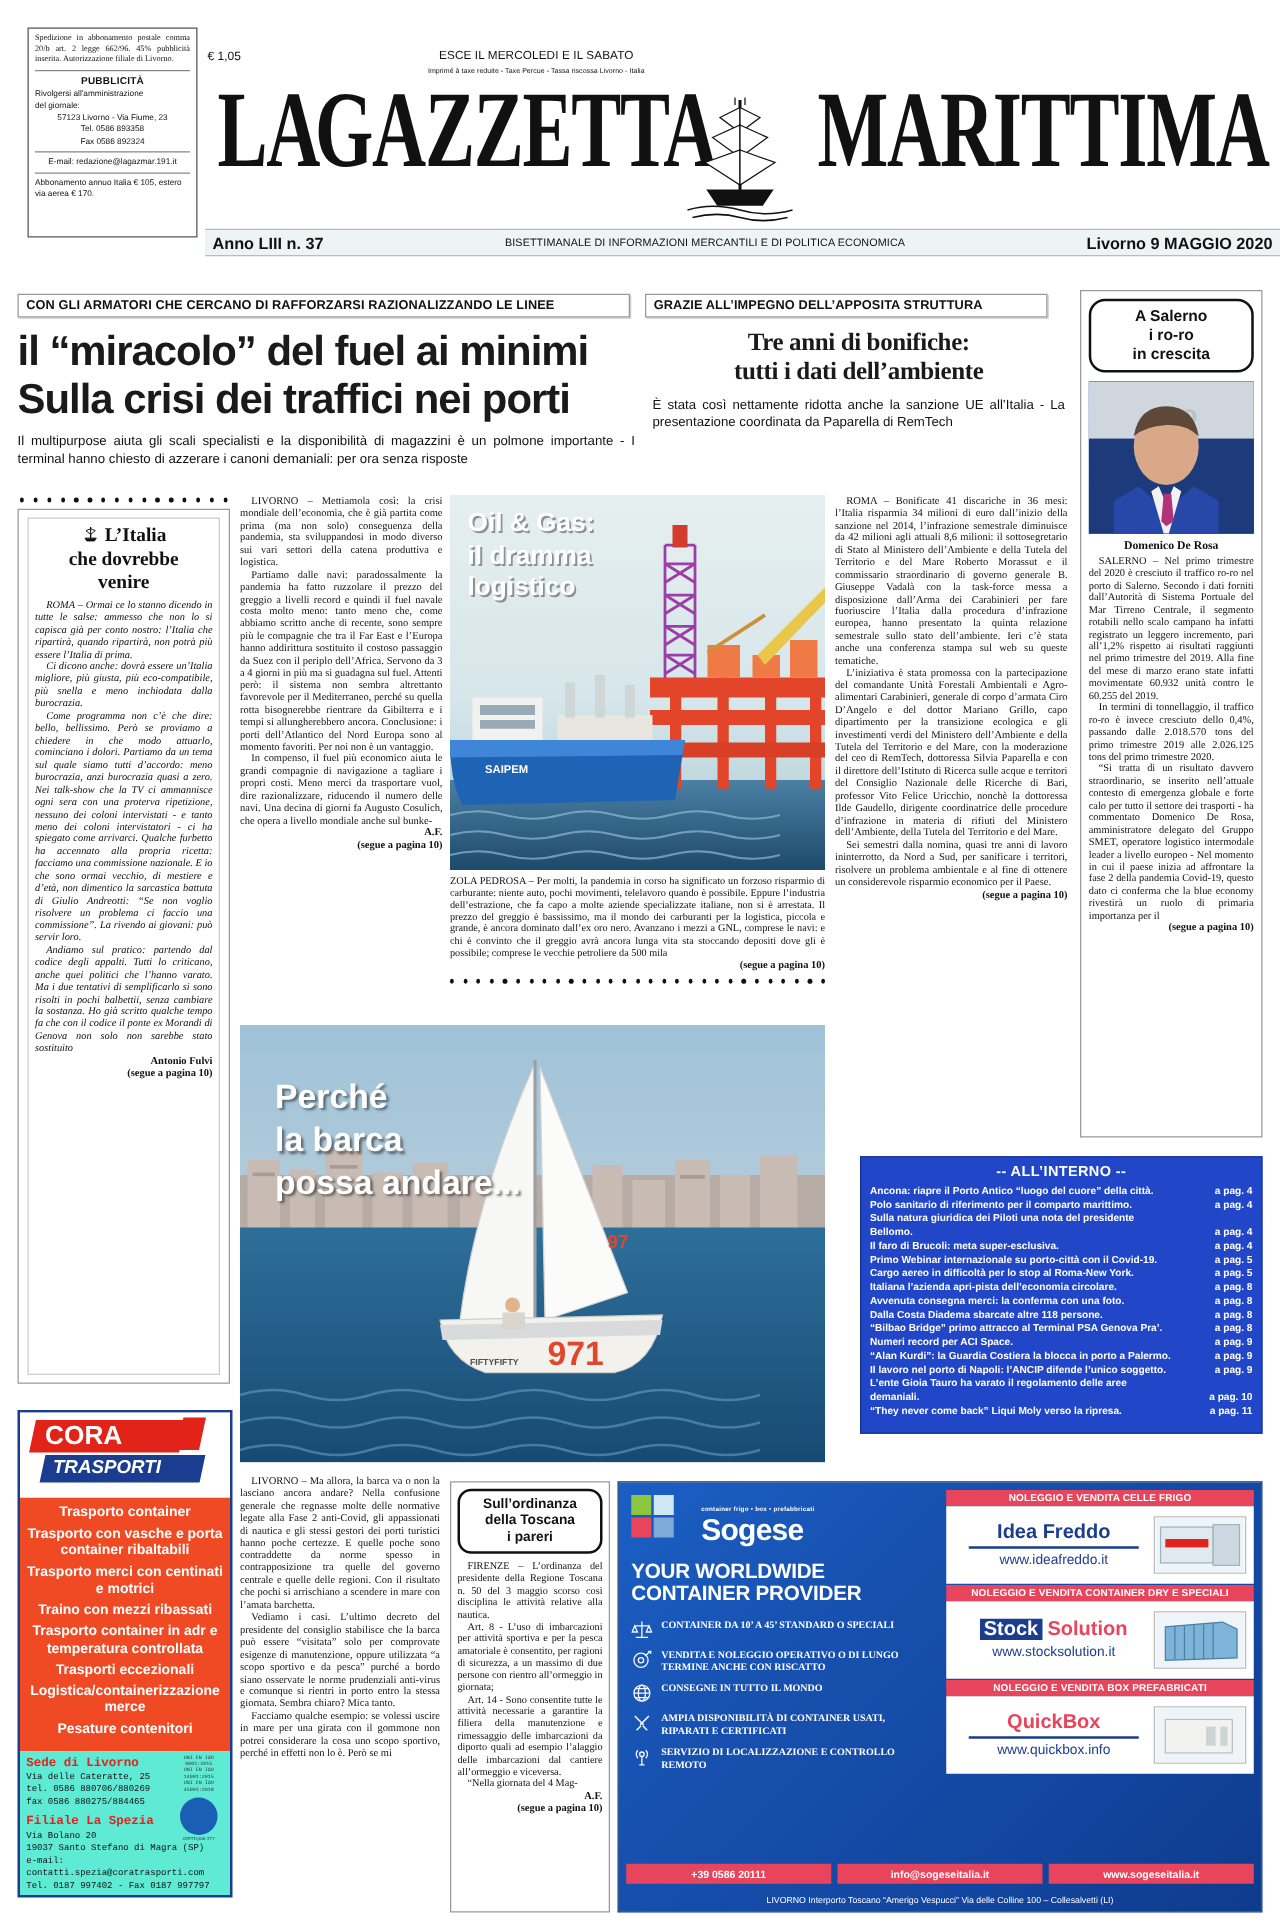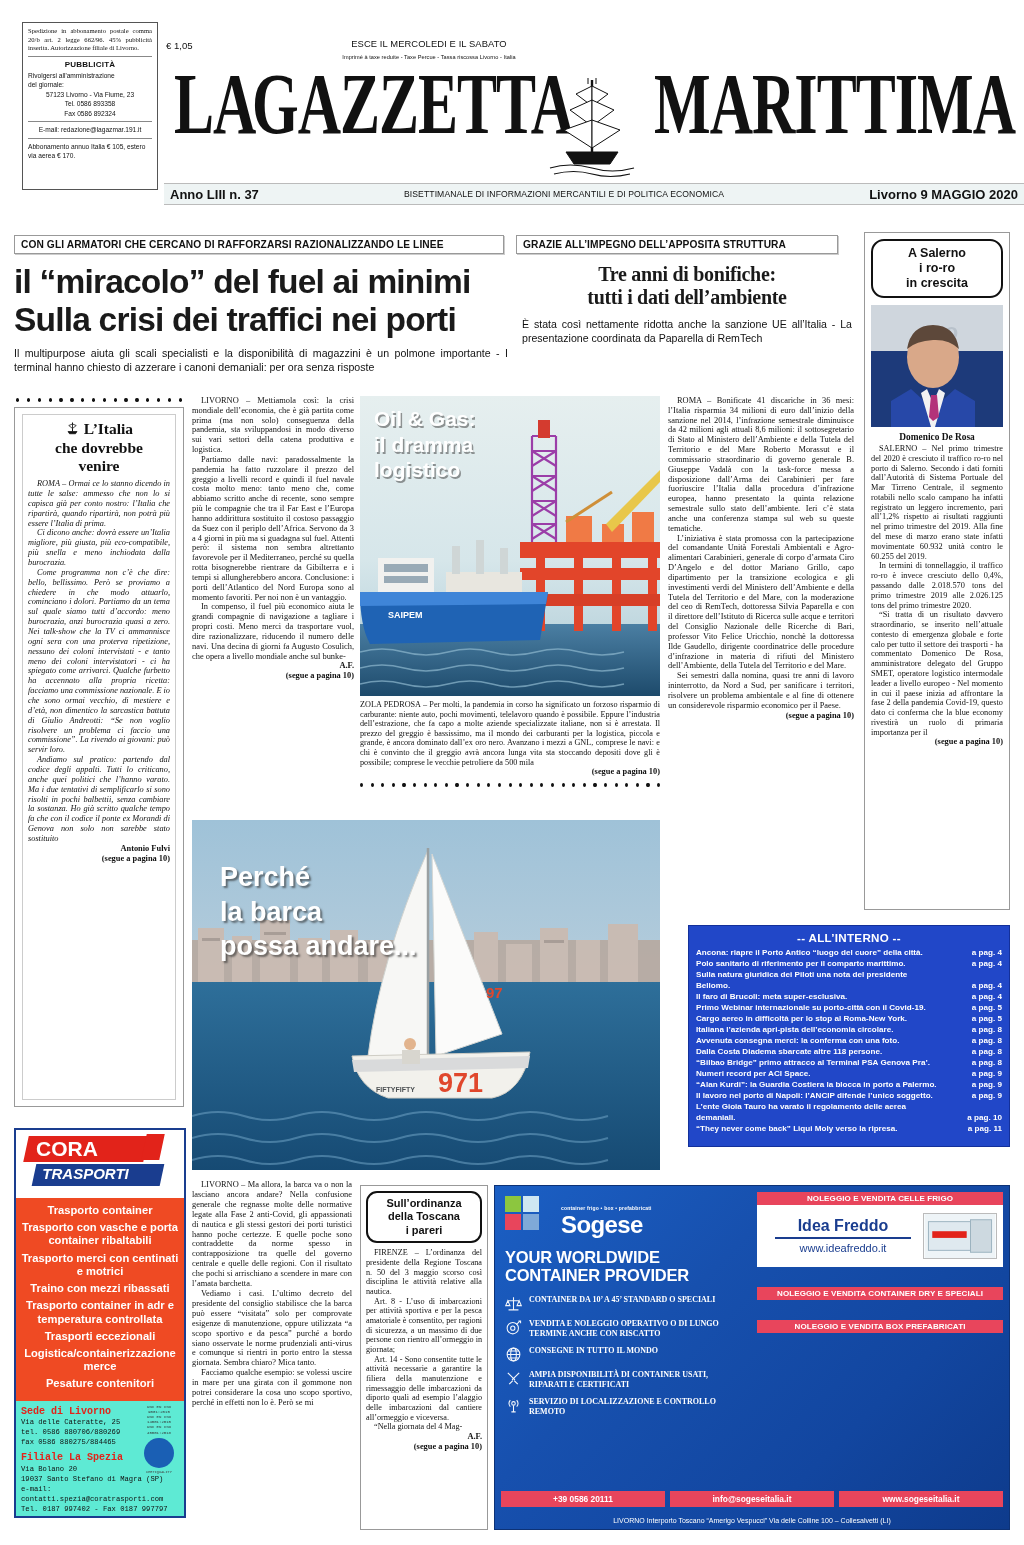--- a/index.html
+++ b/index.html
@@ -186,21 +186,21 @@
   .sg-sq { width:34px; height:34px; display:grid; grid-template-columns:1fr 1fr; grid-template-rows:1fr 1fr; gap:1.5px; }
   .sg-sq i { display:block; }
   .sg-tag { font-family:"Liberation Sans",sans-serif; font-size:5px; font-weight:bold; letter-spacing:.2px; }
   .sg-name { font-family:"Liberation Sans",sans-serif; font-weight:bold; font-size:24px; line-height:.9; letter-spacing:-.6px;}
   .sg-head { font-family:"Liberation Sans",sans-serif; font-weight:bold; font-size:16.5px;
              line-height:1.12; margin:12px 0 10px; letter-spacing:-.2px;}
   .sg-item { display:flex; gap:7px; align-items:flex-start; margin-bottom:7px; }
   .sg-ic { width:17px; height:17px; flex:none; opacity:.95; }
   .sg-tx { font-family:Liberation Serif, serif; font-weight:bold; font-size:8px; line-height:1.25; }
   .sg-right { position:absolute; right:6px; top:6px; width:246px; }
-  .adblk { margin-bottom:20px; }
+  .adblk { margin-bottom:1px; }
   .adhd { background:#e8455c; color:#fff; text-align:center; font-family:"Liberation Sans",sans-serif;
           font-weight:bold; font-size:8px; padding:2px 0; letter-spacing:.1px;}
   .adbd { background:#fff; height:62px; display:flex; align-items:center; padding:3px 6px; }
   .adtxt { flex:1; text-align:center; }
   .adtxt .b1 { font-family:"Liberation Sans",sans-serif; font-weight:bold; font-size:16px; line-height:1; }
   .adtxt .ul { height:2.5px; background:#1a3d8f; margin:3px 12px; }
   .adtxt .b2 { font-family:"Liberation Sans",sans-serif; font-size:11px; color:#1a3d8f; }
   .adimg { width:74px; height:46px; flex:none; border:1px solid #bbb; }
   .sg-bottom { position:absolute; left:6px; right:6px; bottom:22px; display:flex; gap:5px; }
   .sg-bottom div { flex:1; background:#e8455c; color:#fff; text-align:center;
@@ -596,21 +596,21 @@
         </div>
       <div class="int-row">
           <span class="t">“Alan Kurdi”: la Guardia Costiera la blocca in porto a Palermo.</span>
           <span class="p">a pag. 9</span>
         </div>
       <div class="int-row">
           <span class="t">Il lavoro nel porto di Napoli: l’ANCIP difende l’unico soggetto.</span>
           <span class="p">a pag. 9</span>
         </div>
       <div class="int-row">
-          <span class="t">L’ente Gioia Tauro ha varato il regolamento delle aerea</span>
+          <span class="t">L’ente Gioia Tauro ha varato il regolamento delle aree</span>
           <span class="p"></span>
         </div>
       <div class="int-row">
           <span class="t">demaniali.</span>
           <span class="p">a pag. 10</span>
         </div>
       <div class="int-row">
           <span class="t">“They never come back” Liqui Moly verso la ripresa.</span>
           <span class="p">a pag. 11</span>
         </div>
@@ -759,23 +759,49 @@
           <svg class="adimg" viewBox="0 0 74 46">
             <rect width="74" height="46" fill="#eef4f7"></rect>
               <rect x="4" y="8" width="44" height="30" fill="#dfe9ef" stroke="#9bb2bf"></rect>
             <rect x="48" y="6" width="22" height="34" fill="#cdd9e0" stroke="#9bb2bf"></rect>
             <rect x="8" y="18" width="36" height="7" fill="#e2231a"></rect>
           </svg>
         </div>
       </div>
       <div class="adblk">
         <div class="adhd">NOLEGGIO E VENDITA CONTAINER DRY E SPECIALI</div>
+        <div class="adbd">
+          <div class="adtxt">
+            <div class="b1"><span style="background:#1a3d8f;color:#fff;padding:0 3px">Stock</span><span style="color:#e8455c"> Solution</span></div>
+            <div class="b2" style="margin-top:4px">www.stocksolution.it</div>
+          </div>
+          <svg class="adimg" viewBox="0 0 74 46">
+            <rect width="74" height="46" fill="#eef4f7"></rect>
+              <path d="M8 12 L56 8 L68 14 L68 38 L8 40 Z" fill="#7fb4d9" stroke="#4a7fa4"></path>
+            <g stroke="#4a7fa4">
+                <path d="M16 11v28M24 11v28M32 10v29M40 10v29M48 9v29"></path>
+              </g>
+          </svg>
+        </div>
       </div>
       <div class="adblk">
         <div class="adhd">NOLEGGIO E VENDITA BOX PREFABRICATI</div>
+        <div class="adbd">
+          <div class="adtxt">
+            <div class="b1" style="color:#e8455c">QuickBox</div>
+            <div class="ul"></div>
+            <div class="b2">www.quickbox.info</div>
+          </div>
+          <svg class="adimg" viewBox="0 0 74 46">
+            <rect width="74" height="46" fill="#eef4f7"></rect>
+              <rect x="8" y="10" width="56" height="28" fill="#f2f2f0" stroke="#b9bdbd"></rect>
+            <rect x="42" y="16" width="8" height="16" fill="#cdd4d6"></rect>
+              <rect x="54" y="16" width="6" height="16" fill="#cdd4d6"></rect>
+          </svg>
+        </div>
       </div>
     </div>
 
     <div class="sg-bottom">
       <div>+39 0586 20111</div>
       <div>info@sogeseitalia.it</div>
       <div>www.sogeseitalia.it</div>
     </div>
     <div class="sg-addr">LIVORNO Interporto Toscano “Amerigo Vespucci” Via delle Colline 100 – Collesalvetti (LI)</div>
   </div>

